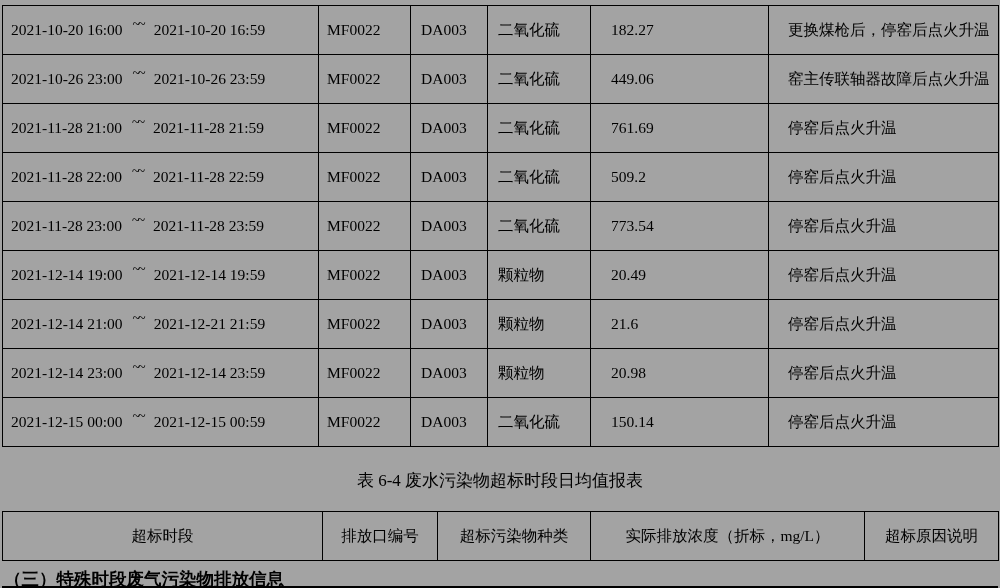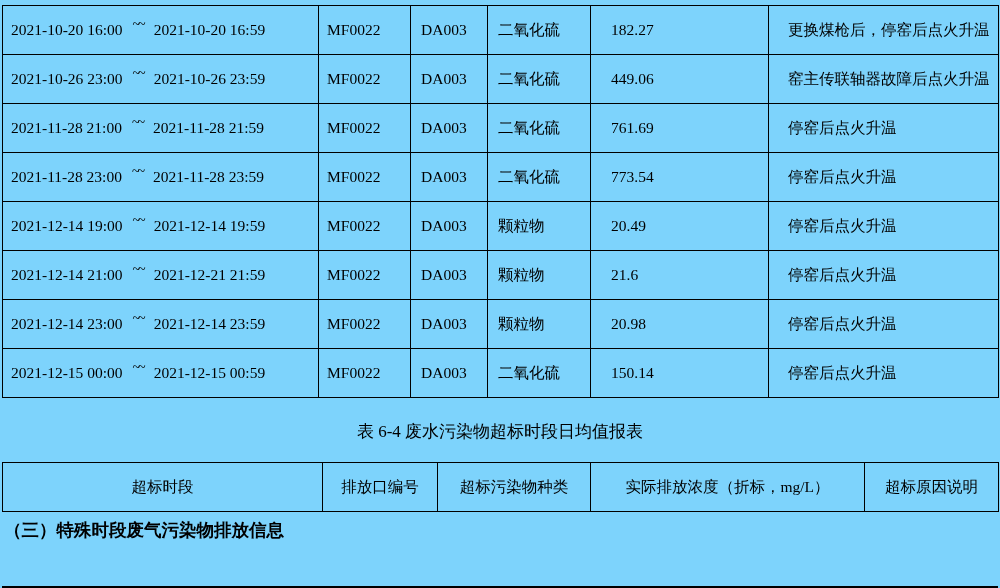--- a/index.html
+++ b/index.html
@@ -7,21 +7,21 @@
   body {
     width: 1000px; height: 588px;
     background: #ffffff;
     color: #000000;
     font-family: "Liberation Serif", "DejaVu Serif", serif;
   }
   .page {
     position: relative;
     width: 1000px; height: 588px;
     overflow: hidden;
-    background: #7dd3fc;
+    background: #a3a3a3;
   }
   table { border-collapse: collapse; table-layout: fixed; }
   .data-table {
     width: 996px;
     margin: 5px 2px 0 2px;
   }
   .data-table td {
     border: 1.6px solid #000000;
     height: 49px;
     padding: 0 6px 0 8px;
@@ -118,20 +118,30 @@
     <td class="c-period">
       <span>2021-11-28 21:00</span><span class="tilde">~~</span><span>2021-11-28 21:59</span>
     </td>
     <td class="c-code">MF0022</td>
     <td class="c-outlet">DA003</td>
     <td class="c-poll">二氧化硫</td>
     <td class="c-val">761.69</td>
     <td class="c-reason">停窑后点火升温</td>
   </tr>
 
+  <tr>
+    <td class="c-period">
+      <span>2021-11-28 22:00</span><span class="tilde">~~</span><span>2021-11-28 22:59</span>
+    </td>
+    <td class="c-code">MF0022</td>
+    <td class="c-outlet">DA003</td>
+    <td class="c-poll">二氧化硫</td>
+    <td class="c-val">509.2</td>
+    <td class="c-reason">停窑后点火升温</td>
+  </tr>
 
   <tr>
     <td class="c-period">
       <span>2021-11-28 23:00</span><span class="tilde">~~</span><span>2021-11-28 23:59</span>
     </td>
     <td class="c-code">MF0022</td>
     <td class="c-outlet">DA003</td>
     <td class="c-poll">二氧化硫</td>
     <td class="c-val">773.54</td>
     <td class="c-reason">停窑后点火升温</td>

